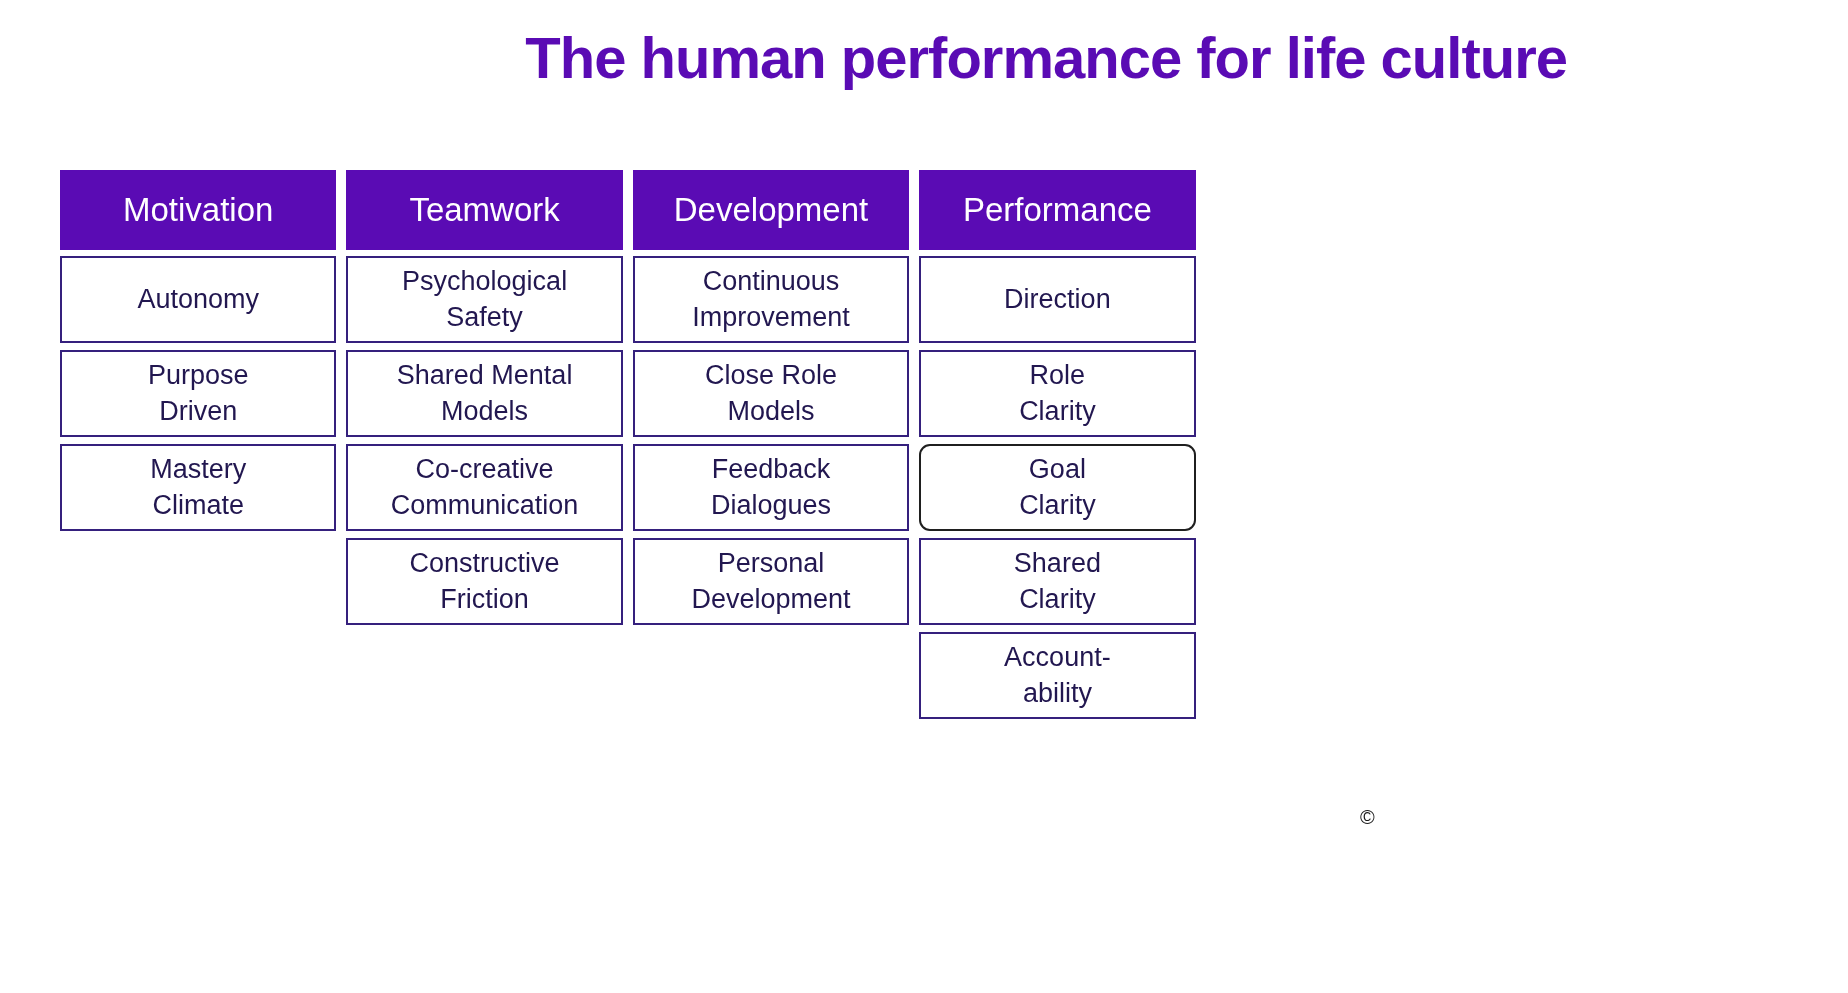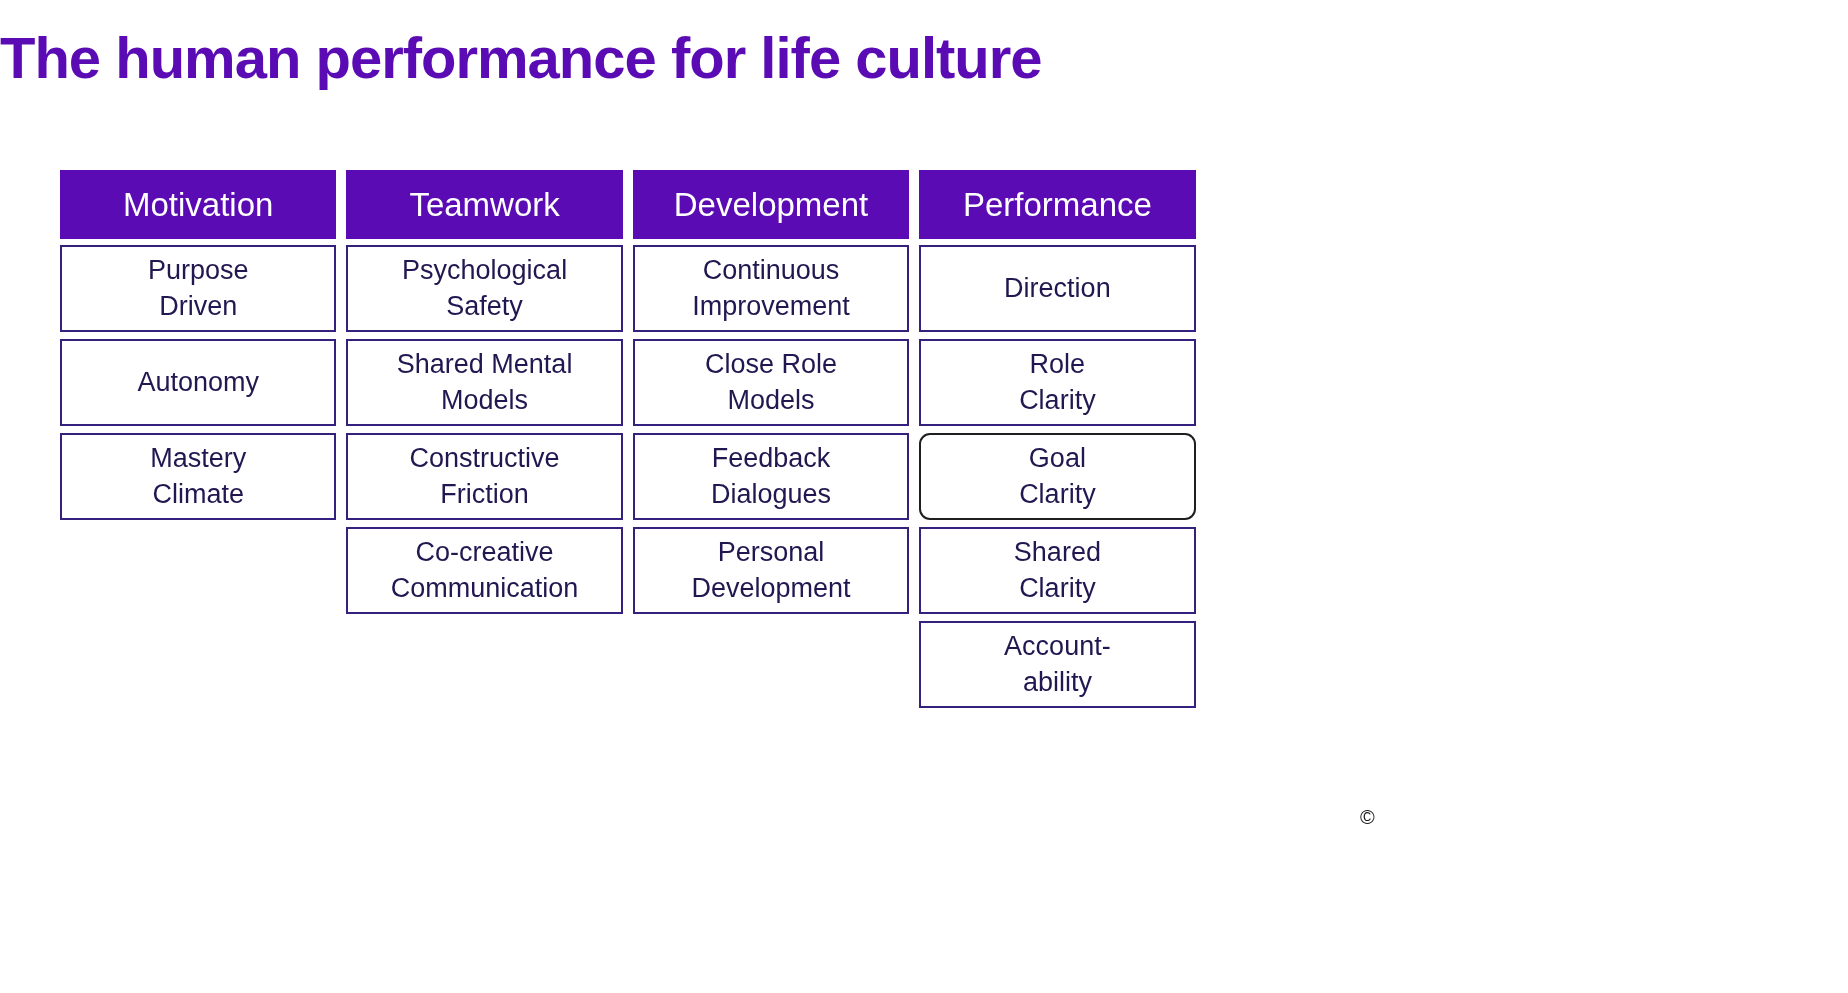--- a/index.html
+++ b/index.html
@@ -13,41 +13,41 @@
     width: 1848px;
     height: 993px;
     background: #ffffff;
     overflow: hidden;
   }
   .title {
     position: absolute;
     top: 24px;
     left: 0;
     width: 1567px;
-    text-align: left;
+    text-align: right;
     font-size: 58px;
     font-weight: 700;
     letter-spacing: -1px;
     color: var(--purple, #5a0bb4);
   }
   .grid {
     position: absolute;
     top: 170px;
     left: 60px;
     width: 1422px;
     display: grid;
     grid-template-columns: repeat(5, 1fr);
     column-gap: 10px;
   }
   .col {
     display: flex;
     flex-direction: column;
   }
   .hdr {
-    height: 69px;
+    height: 80px;
     margin-bottom: 6px;
     background: var(--purple, #5a0bb4);
     color: #ffffff;
     font-size: 33px;
     display: flex;
     align-items: center;
     justify-content: center;
   }
   .cell {
     height: 87px;
@@ -81,37 +81,37 @@
 <body>
 
 <div class="canvas">
 
   <div class="title">The human performance for life culture</div>
 
   <div class="grid">
 
     <div class="col">
       <div class="hdr">Motivation</div>
+      <div class="cell">Autonomy</div>
       <div class="cell">Purpose
 Driven</div>
-      <div class="cell">Autonomy</div>
       <div class="cell">Mastery
 Climate</div>
     </div>
 
     <div class="col">
       <div class="hdr">Teamwork</div>
       <div class="cell">Psychological
 Safety</div>
       <div class="cell">Shared Mental
 Models</div>
+      <div class="cell">Co-creative
+Communication</div>
       <div class="cell">Constructive
 Friction</div>
-      <div class="cell">Co-creative
-Communication</div>
     </div>
 
     <div class="col">
       <div class="hdr">Development</div>
       <div class="cell">Continuous
 Improvement</div>
       <div class="cell">Close Role
 Models</div>
       <div class="cell">Feedback
 Dialogues</div>

